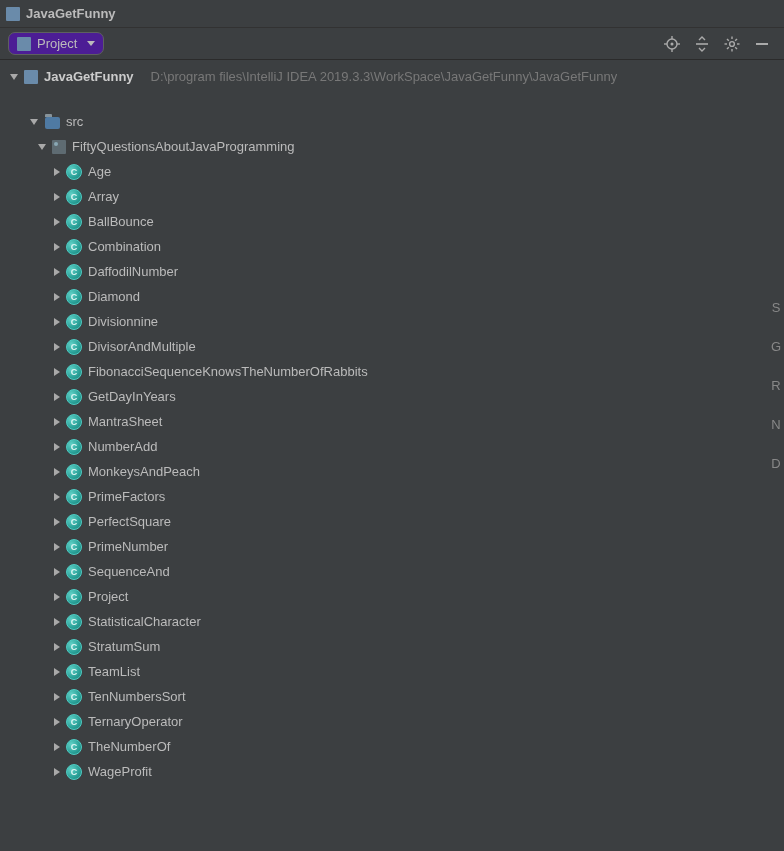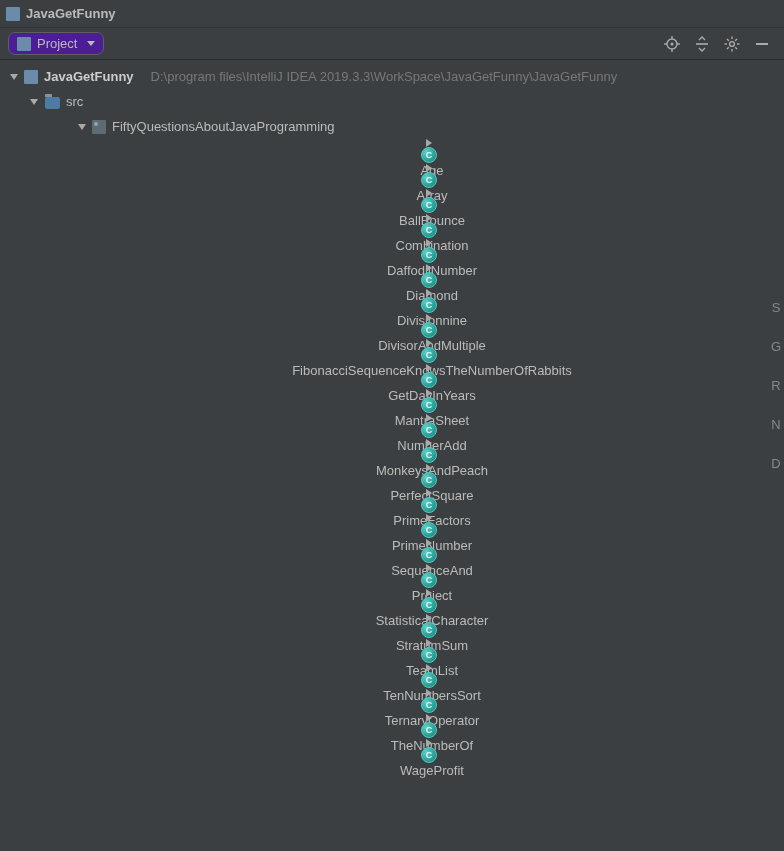--- a/index.html
+++ b/index.html
@@ -110,23 +110,23 @@
       top: 50%; left: 50%;
       transform: translate(-50%, -52%);
       font-size: 9px;
       font-weight: bold;
       color: #e2f7f5;
     }
     .node-label { color: #bbbbbb; white-space: nowrap; }
     .node-label.bold { font-weight: bold; color: #cccccc; }
     .node-path { color: #787878; margin-left: 17px; white-space: nowrap; overflow: hidden; text-overflow: ellipsis; }
     .indent-0 { padding-left: 10px; }
-    .indent-1 { padding-left: 30px; }
-    .indent-2 { padding-left: 78px; }
-    .indent-3 { padding-left: 80px; flex-direction: column; }
+    .indent-1 { padding-left: 30px; margin-top: 20px; }
+    .indent-2 { padding-left: 38px; }
+    .indent-3 { padding-left: 54px; }
     .right-strip {
       position: absolute;
       right: 0;
       top: 300px;
       display: flex;
       flex-direction: column;
       gap: 24px;
       color: #888;
       font-size: 13px;
       width: 16px;
@@ -270,26 +270,26 @@
         <span class="node-label">NumberAdd</span>
       </div>
       <div class="tree-row indent-3">
         <div class="arrow right"></div>
         <div class="node-icon class-icon"></div>
         <span class="node-label">MonkeysAndPeach</span>
       </div>
       <div class="tree-row indent-3">
         <div class="arrow right"></div>
         <div class="node-icon class-icon"></div>
+        <span class="node-label">PrimeFactors</span>
+      </div>
+      <div class="tree-row indent-3">
+        <div class="arrow right"></div>
+        <div class="node-icon class-icon"></div>
         <span class="node-label">PerfectSquare</span>
-      </div>
-      <div class="tree-row indent-3">
-        <div class="arrow right"></div>
-        <div class="node-icon class-icon"></div>
-        <span class="node-label">PrimeFactors</span>
       </div>
       <div class="tree-row indent-3">
         <div class="arrow right"></div>
         <div class="node-icon class-icon"></div>
         <span class="node-label">PrimeNumber</span>
       </div>
       <div class="tree-row indent-3">
         <div class="arrow right"></div>
         <div class="node-icon class-icon"></div>
         <span class="node-label">SequenceAnd</span>

